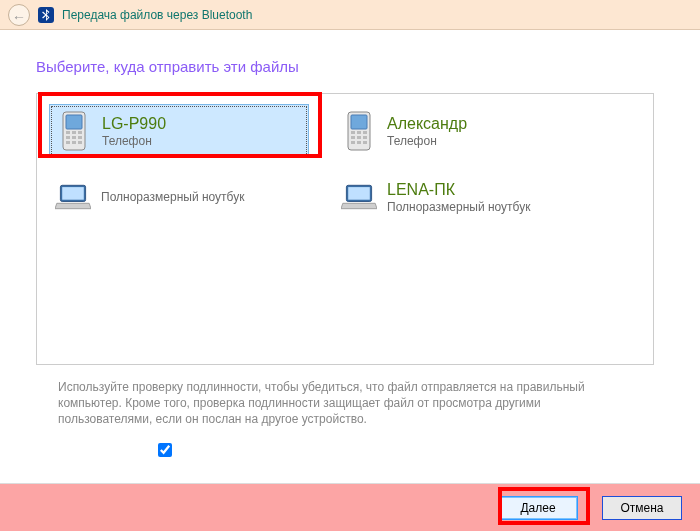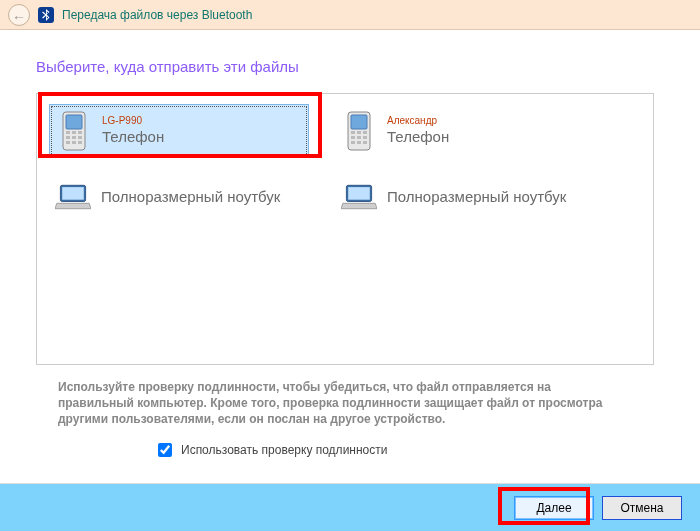--- a/index.html
+++ b/index.html
@@ -70,57 +70,56 @@
     background: #cde8ff;
     border: 1px solid #7ab7e8;
     outline: 1px dotted #555;
     outline-offset: -3px;
   }
   .dev-icon {
     width: 36px; height: 42px;
     display: flex; align-items: center; justify-content: center;
   }
   .dev-text { line-height: 1.25; }
-  .dev-name { color: #c2410c; font-size: 10px; }
-  .dev-type { color: #6a6a6a; font-size: 15px; }
+  .dev-name { color: #4d7c0f; font-size: 16px; }
+  .dev-type { color: #6a6a6a; font-size: 12px; }
   .highlight-red {
     position: absolute;
     border: 4px solid #ff0000;
     pointer-events: none;
   }
   .hint {
     margin-top: 14px;
     margin-left: 22px;
     width: 560px;
     color: #888;
     font-size: 12px;
     line-height: 1.35;
-    font-weight: bold;
   }
   .auth-row {
     margin-top: 12px;
     margin-left: 118px;
     display: flex;
     align-items: center;
     gap: 6px;
     color: #444;
     font-size: 12px;
   }
   .auth-row input { width: 14px; height: 14px; }
   .footer {
     position: absolute;
     left: 0; right: 0; bottom: 0;
     height: 48px;
     border-top: 1px solid #dcdcdc;
-    background: #7dd3fc;
+    background: #fca5a5;
     display: flex;
     align-items: center;
     justify-content: flex-end;
     padding-right: 18px;
-    gap: 8px;
+    gap: 24px;
   }
   .btn {
     min-width: 80px;
     height: 24px;
     border: 1px solid #1d4ed8;
     background: #e9e9e9;
     font-size: 12px;
     font-family: inherit;
     padding: 0 14px;
     cursor: pointer;
@@ -211,31 +210,31 @@
 
     <div class="device">
       <div class="dev-icon">
         <svg width="40" height="30" viewBox="0 0 40 30">
           <rect x="6" y="2" width="28" height="18" rx="2" fill="#3a6ea5" stroke="#2a5080"></rect>
           <rect x="8" y="4" width="24" height="14" fill="#bfe0ff"></rect>
           <path d="M2 22 L38 22 L40 28 L0 28 Z" fill="#cfcfcf" stroke="#999"></path>
         </svg>
       </div>
       <div class="dev-text">
+        <div class="dev-name">LENA-ПК</div>
         <div class="dev-type">Полноразмерный ноутбук</div>
       </div>
     </div>
 
   </div>
 
   <div class="hint">Используйте проверку подлинности, чтобы убедиться, что файл отправляется на правильный компьютер. Кроме того, проверка подлинности защищает файл от просмотра другими пользователями, если он послан на другое устройство.</div>
 
   <div class="auth-row">
     <input type="checkbox" checked="" style="">
-    <span>Использовать проверку подлинности</span>
   </div>
 </div>
 
 <div class="footer">
   <button class="btn primary">Далее</button>
   <button class="btn">Отмена</button>
 </div>
 
 <div class="highlight-red" style="left:38px; top:92px; width:284px; height:66px;"></div>
 <div class="highlight-red" style="left:498px; top:487px; width:92px; height:38px;"></div>

